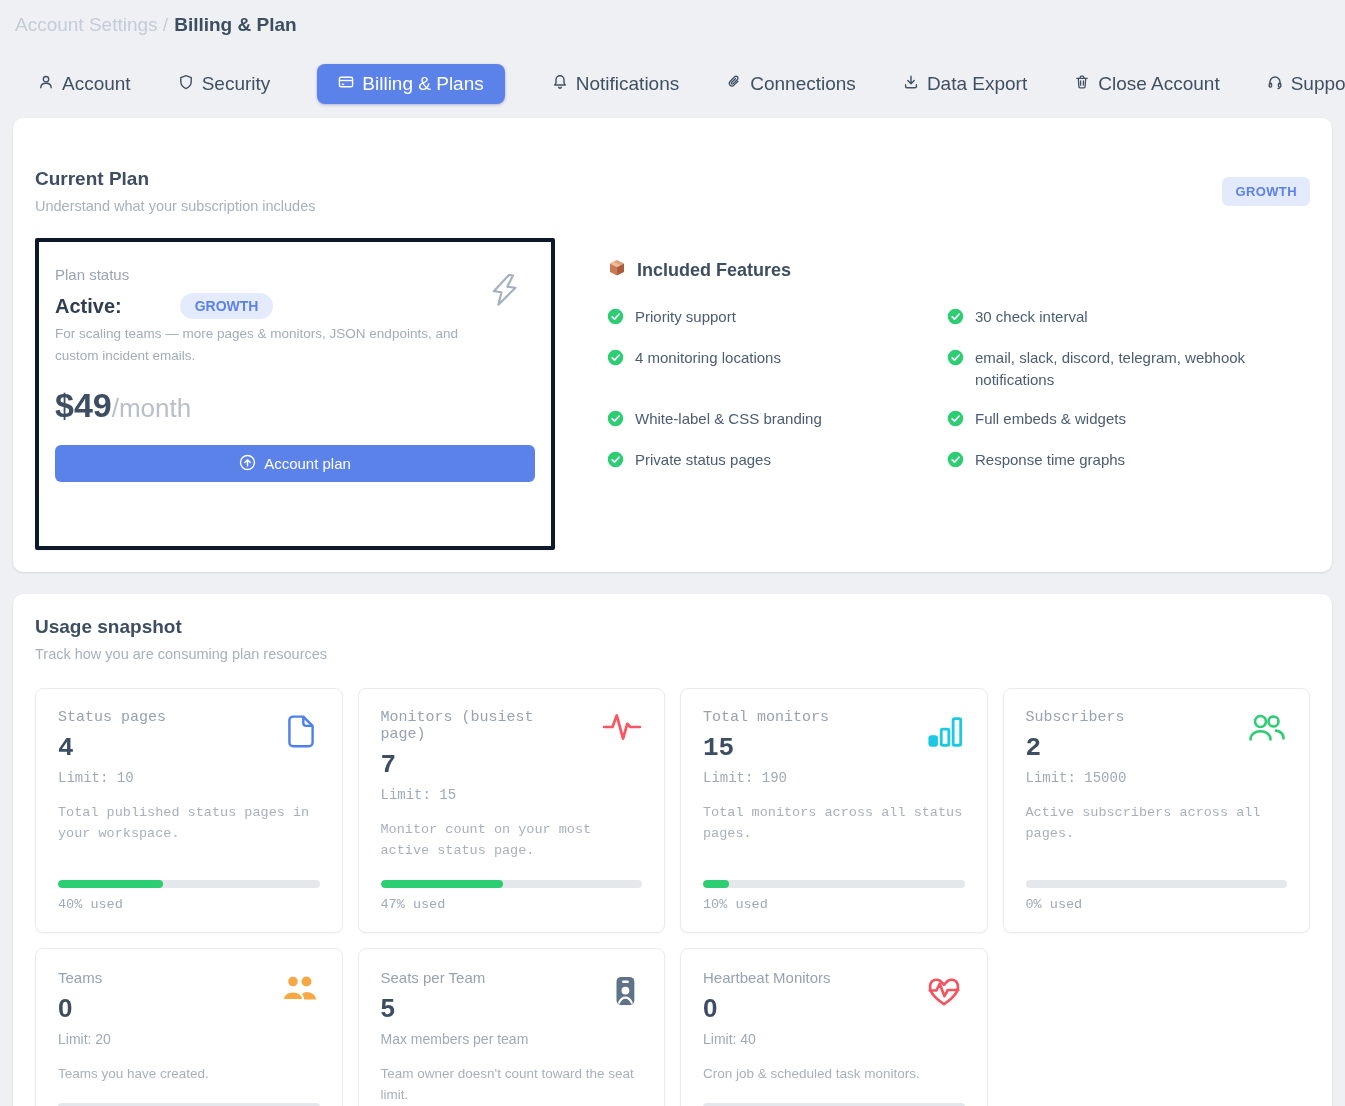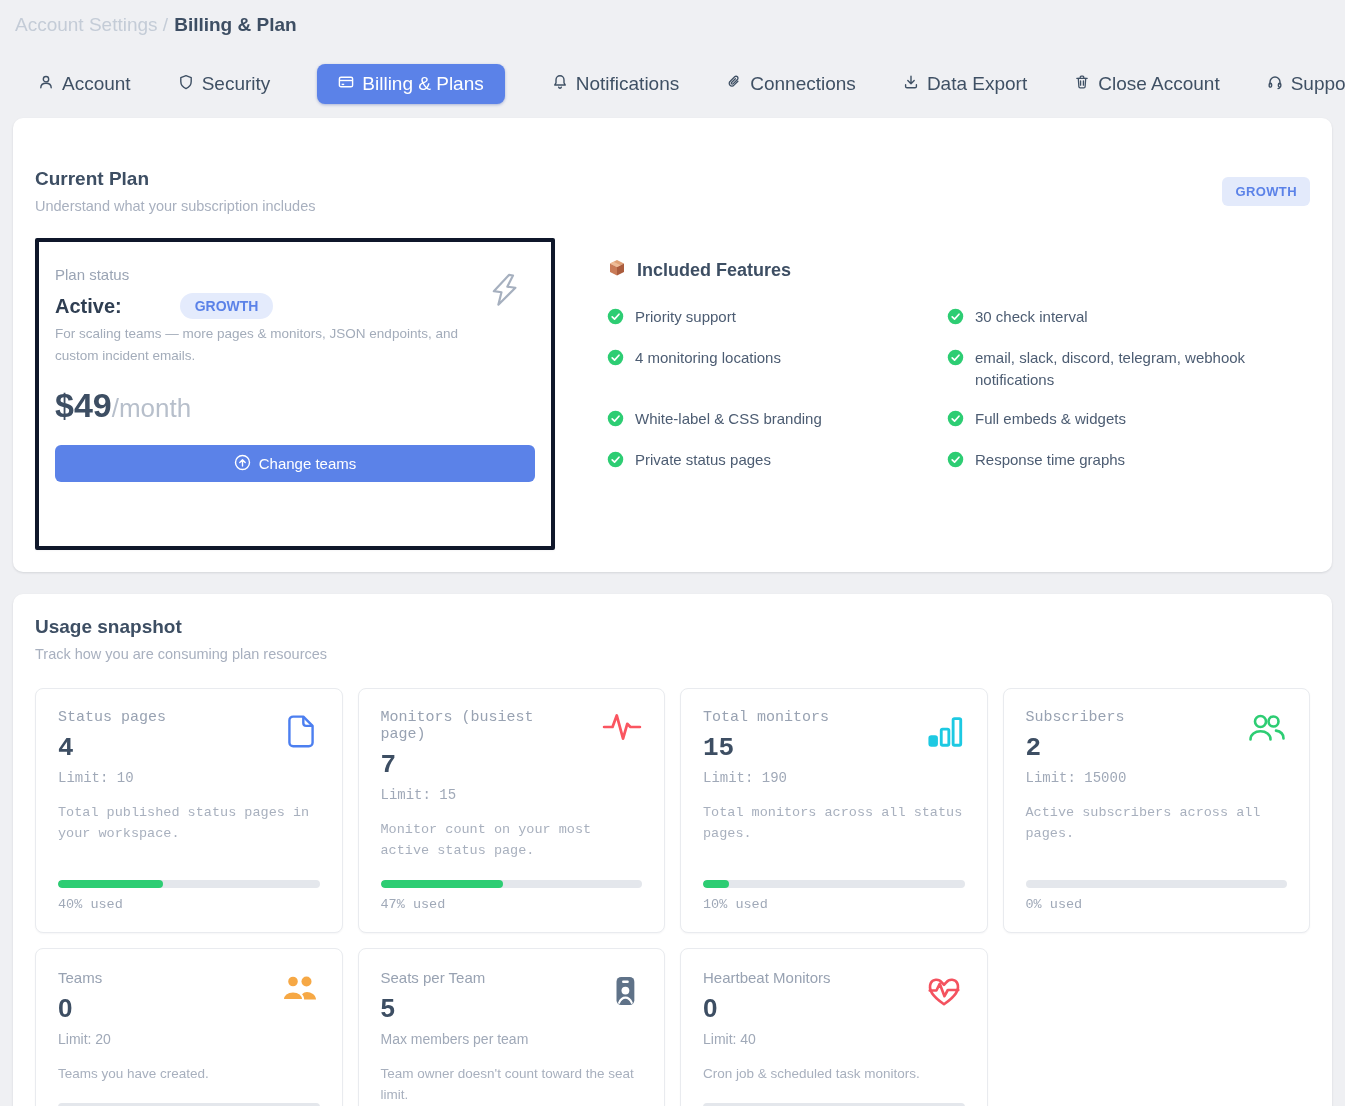--- a/index.html
+++ b/index.html
@@ -190,21 +190,21 @@
         </div>
         <p class="ps-desc">For scaling teams — more pages &amp; monitors, JSON endpoints, and custom incident emails.</p>
         <div class="ps-price">
           <span class="price-amount">$49</span><span class="price-period">/month</span>
         </div>
         <button class="change-btn">
           <span><svg width="17" height="17" viewBox="0 0 17 17" fill="none" stroke="#fff" stroke-width="1.4" stroke-linecap="round" stroke-linejoin="round">
                 <circle cx="8.5" cy="8.5" r="7"></circle>
                 <path d="M8.5 12V5.8M5.8 8.4 8.5 5.7l2.7 2.7"></path>
               </svg></span>
-          <span>Change teams</span>
+          <span>Account plan</span>
         </button>
       </div>
 
       <div class="features">
         <div class="features-head">
           <span><svg width="20" height="20" viewBox="0 0 20 20">
                 <path d="M10 2 17 5.5 10 9 3 5.5Z" fill="#e0a176"></path>
                 <path d="M3 5.5V14L10 17.5V9Z" fill="#c97b57"></path>
                 <path d="M17 5.5V14L10 17.5V9Z" fill="#ab5c3d"></path>
                 <path d="M6.6 3.7 13.6 7.2 10 9 3 5.5Z" fill="#f0c19e" opacity=".85"></path>

